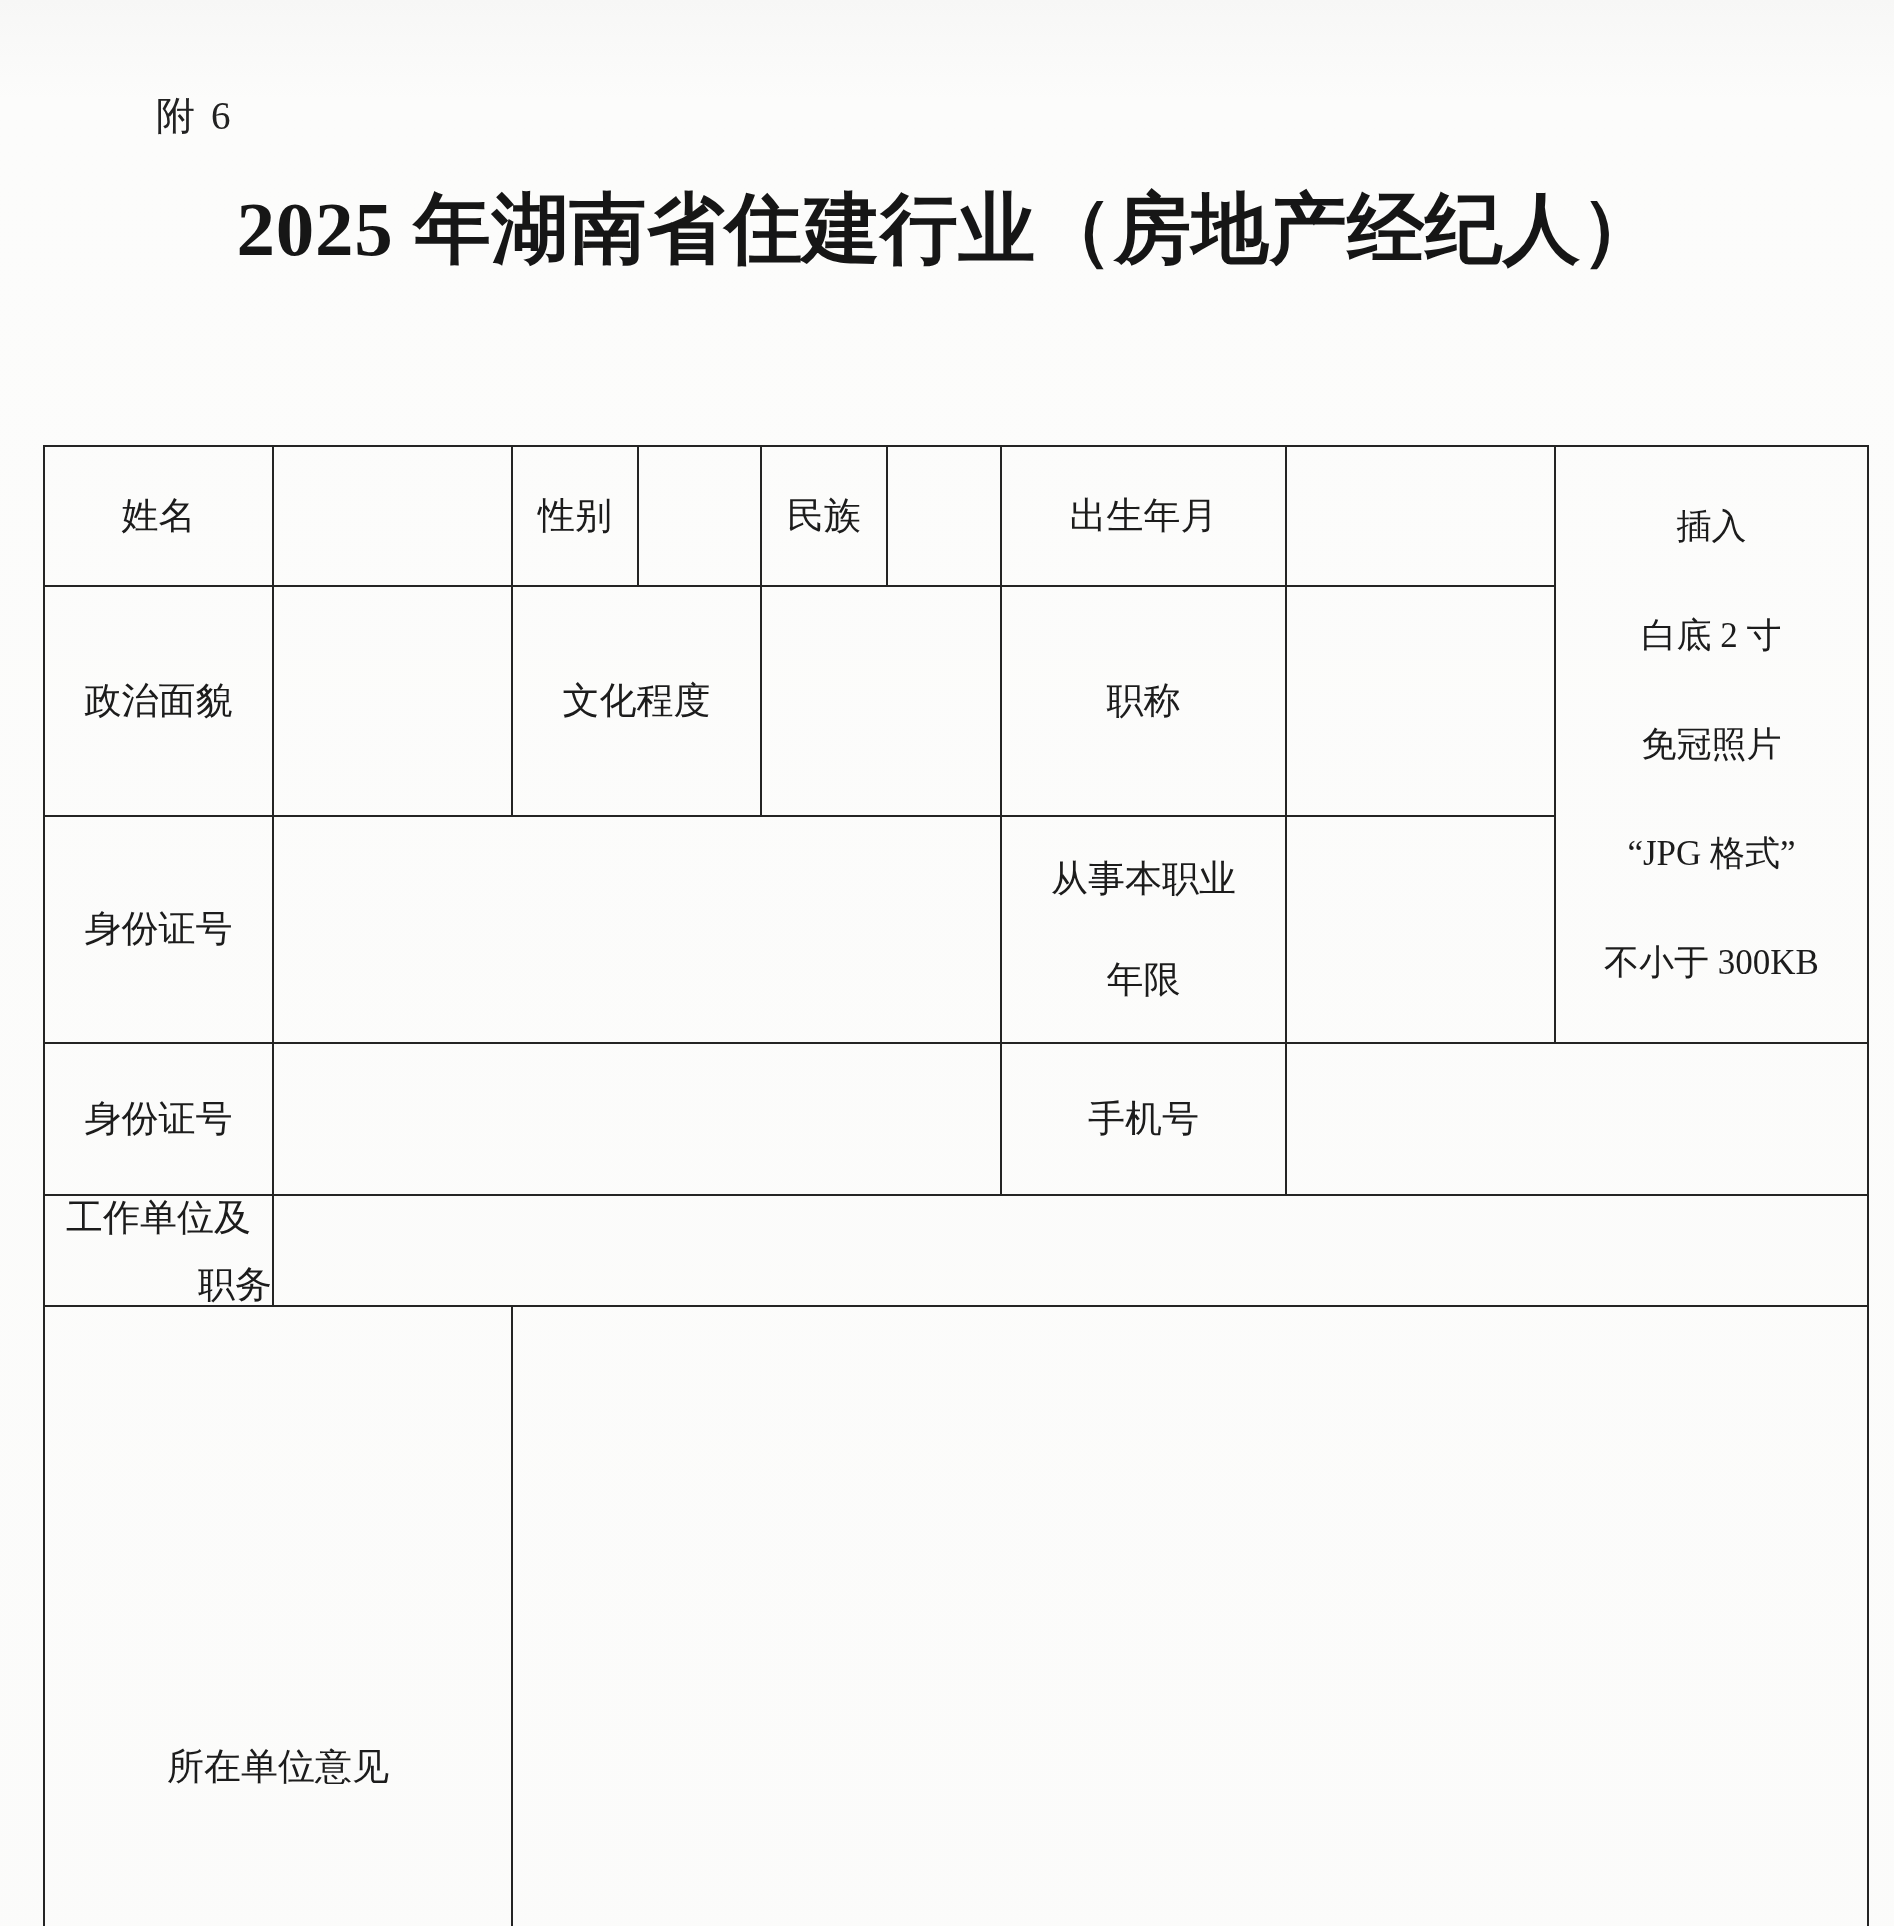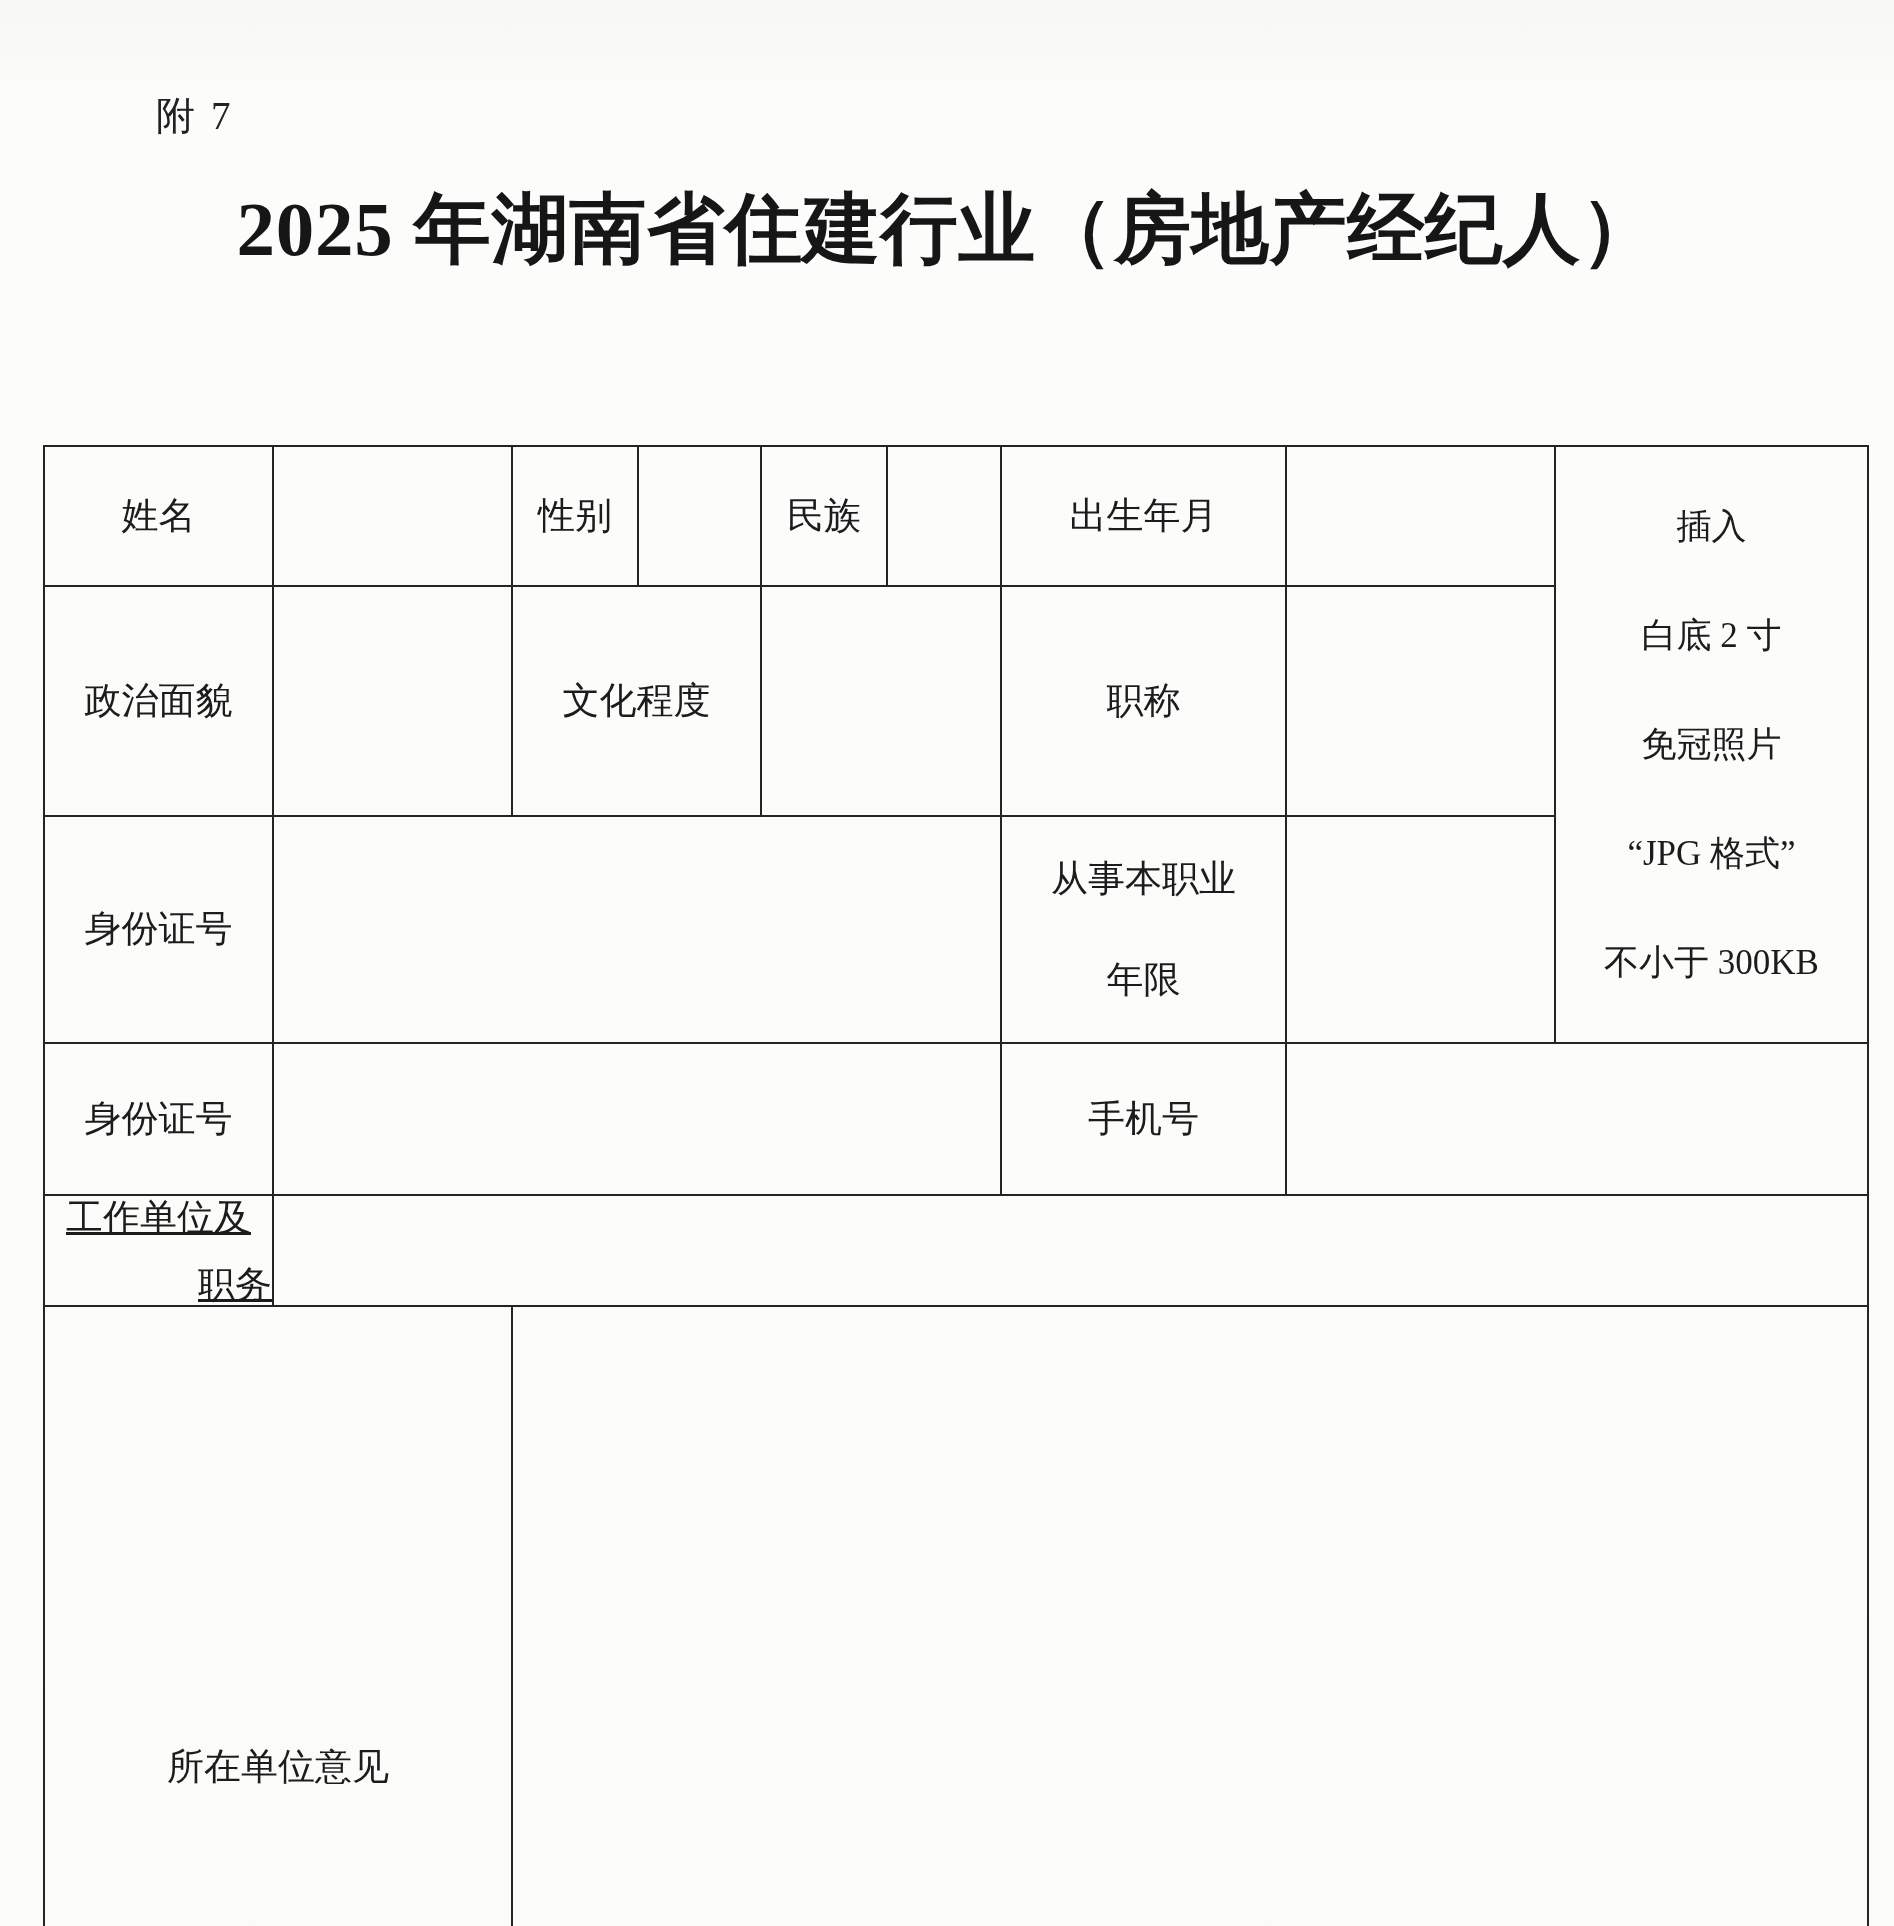--- a/index.html
+++ b/index.html
@@ -53,21 +53,21 @@
     vertical-align: middle;
     font-size: 37px;
     color: #1c1c1c;
     padding: 0;
     overflow: hidden;
   }
   tr.r1 { height: 133px; }
   tr.r2 { height: 218px; }
   tr.r3 { height: 215px; }
   tr.r4 { height: 144px; }
-  tr.r5 { height: 102px; text-decoration: underline; }
+  tr.r5 { height: 102px; }
   tr.r6 { height: 874px; }
   td.photo-cell {
     vertical-align: middle;
     padding-top: 27px;
   }
   td.photo-cell .photo-line {
     display: block;
     font-size: 35px;
     line-height: 1;
     margin: 0 0 74px 0;
@@ -82,21 +82,21 @@
   }
   td.opinion-cell {
     position: relative;
   }
 </style>
 </head>
 <body>
 
 <div class="page">
 
-  <div class="attachment">附 7</div>
+  <div class="attachment">附 6</div>
 
   <div class="title-block">
     <div>2025 年湖南省住建行业（房地产经纪人）</div>
   </div>
 
   <table class="form">
     <colgroup>
       <col style="width:229px">
       <col style="width:239px">
       <col style="width:126px">

